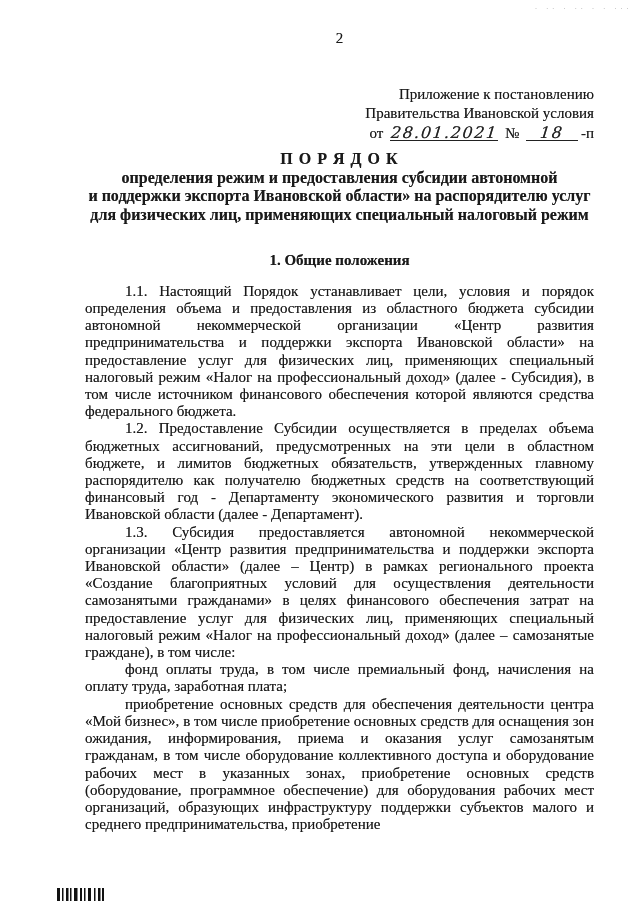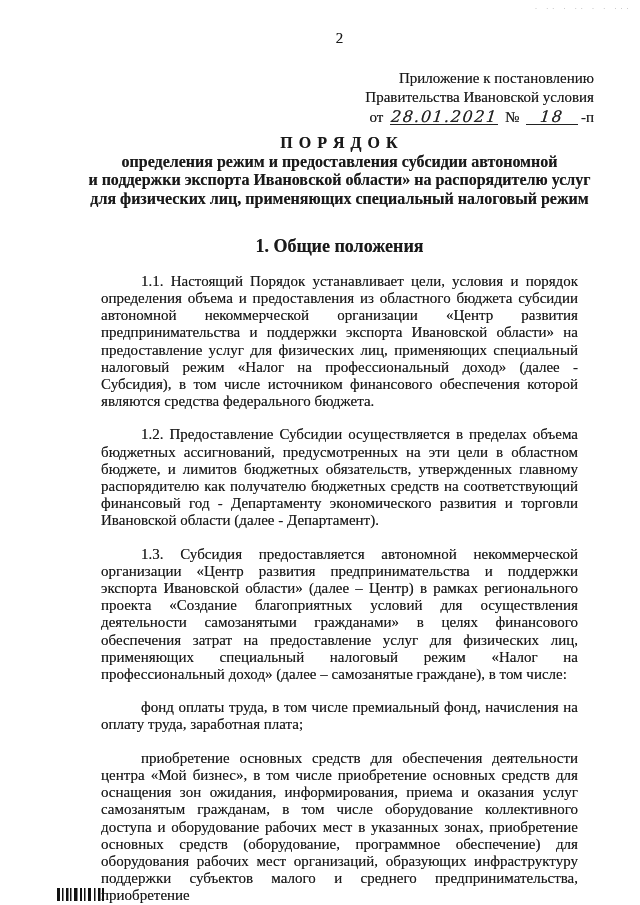--- a/index.html
+++ b/index.html
@@ -28,21 +28,21 @@
     letter-spacing: 3px;
     text-shadow: none;
     white-space: nowrap;
   }
   .page-number {
     text-align: center;
     padding-top: 30px;
     font-size: 15px;
   }
   .annex-header {
-    margin-top: 22px;
+    margin-top: 38px;
     text-align: right;
     font-size: 15px;
     line-height: 19px;
   }
   .annex-line3 { margin-top: 1px; white-space: nowrap; }
   .hand-field {
     display: inline-block;
     border-bottom: 1.6px solid #222;
     text-align: center;
     line-height: 14px;
@@ -65,25 +65,25 @@
     text-align: center;
     font-weight: bold;
     font-size: 16px;
     line-height: 18.7px;
   }
   .title-line1 { letter-spacing: 1px; }
   .section-heading {
     margin-top: 27px;
     text-align: center;
     font-weight: bold;
-    font-size: 18px;
+    font-size: 15px;
   }
   .body-text { margin-top: 14px; }
   .body-text p {
-    margin: 16px;
+    margin: 0;
     text-align: justify;
     text-indent: 40px;
     font-size: 15px;
     line-height: 17.2px;
   }
   .barcode {
     position: absolute;
     left: 57px;
     top: 888px;
     width: 47px;

